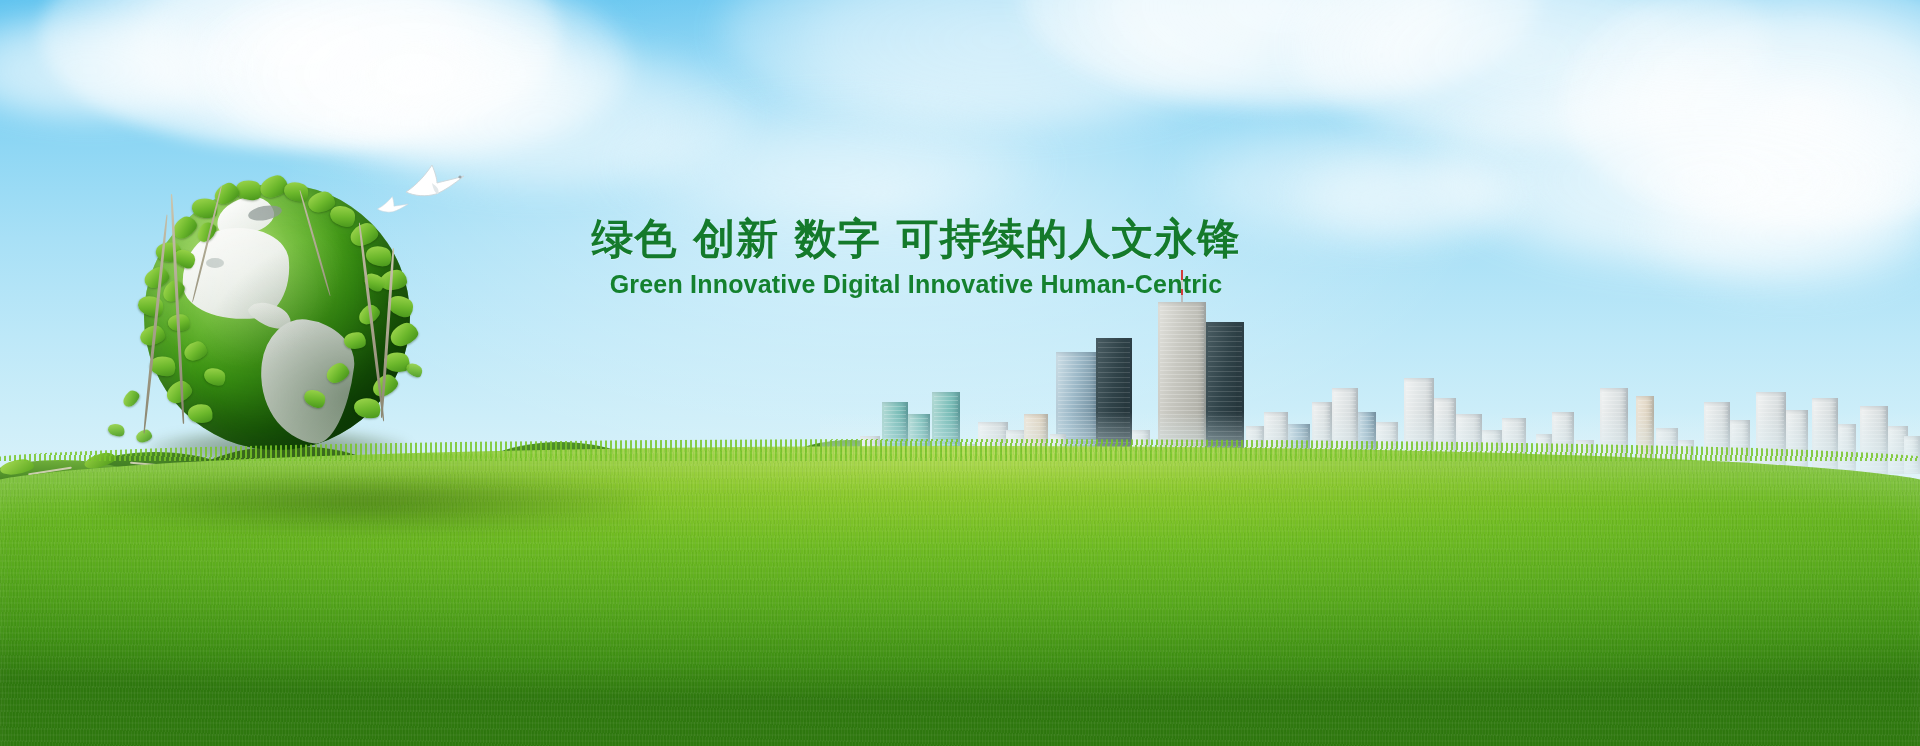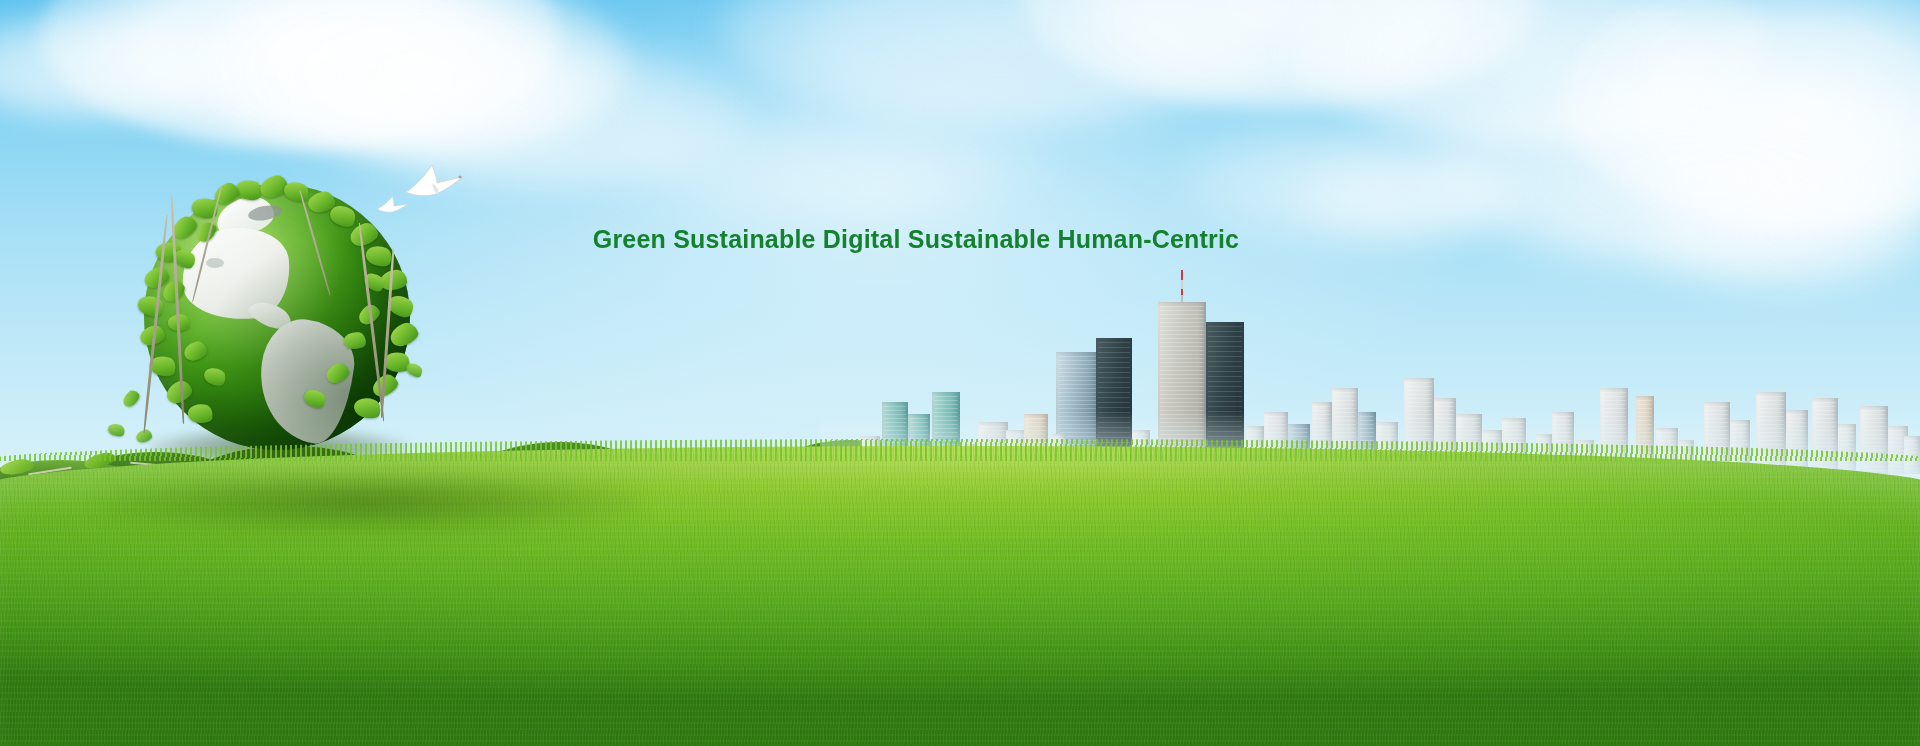--- a/index.html
+++ b/index.html
@@ -301,21 +301,22 @@
       <circle cx="56" cy="15" r="1.6" fill="#9aa6ab"></circle>
     </svg>
   </div>
   <div class="bird" style="left:362px; top:186px; transform:scale(.52) rotate(6deg);">
     <svg width="62" height="38" viewBox="0 0 62 38">
       <path d="M2 30 C14 22 22 12 28 3 C31 10 33 17 33 21 C40 19 50 17 60 14 C50 22 40 29 32 32 C22 35 10 34 2 30 Z" fill="#ffffff" stroke="#cfd9dd" stroke-width="1"></path>
     </svg>
   </div>
 
   <div class="headline">
-    <div class="en">Green  Sustainable  Digital  Sustainable  Human-Centric</div>
+    <div class="cn">绿色  创新  数字  可持续的人文永锋</div>
+    <div class="en">Green  Innovative  Digital  Innovative  Human-Centric</div>
   </div>
 
   <div class="hills">
     <div class="hill dark" style="left:180px;  width:220px; height:44px;"></div>
     <div class="hill" style="left:300px;  width:260px; height:36px;"></div>
     <div class="hill dark" style="left:460px;  width:200px; height:48px;"></div>
     <div class="hill" style="left:600px;  width:240px; height:40px;"></div>
     <div class="hill dark" style="left:760px;  width:180px; height:50px;"></div>
     <div class="hill" style="left:880px;  width:200px; height:34px;"></div>
     <div class="hill dark" style="left:60px;   width:190px; height:38px;"></div>

